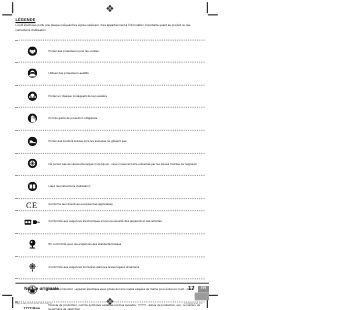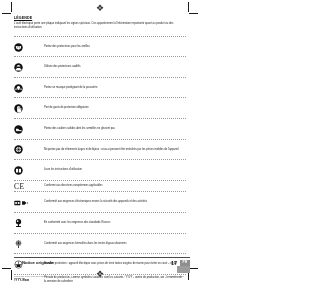--- a/index.html
+++ b/index.html
@@ -71,21 +71,21 @@
     align-items: center;
     min-height: 11.6px;
     border-bottom: 0.35px dotted #9a9a9a;
     padding: 0.8px 0;
   }
   .sym-cell {
     width: 30px;
     flex: 0 0 30px;
     display: flex;
     align-items: center;
-    justify-content: flex-start;
+    justify-content: center;
   }
   .desc-cell {
     flex: 1 1 auto;
     font-size: 2.65px;
     line-height: 1.45;
     color: #1c1c1c;
     padding-right: 3px;
   }
 
   

